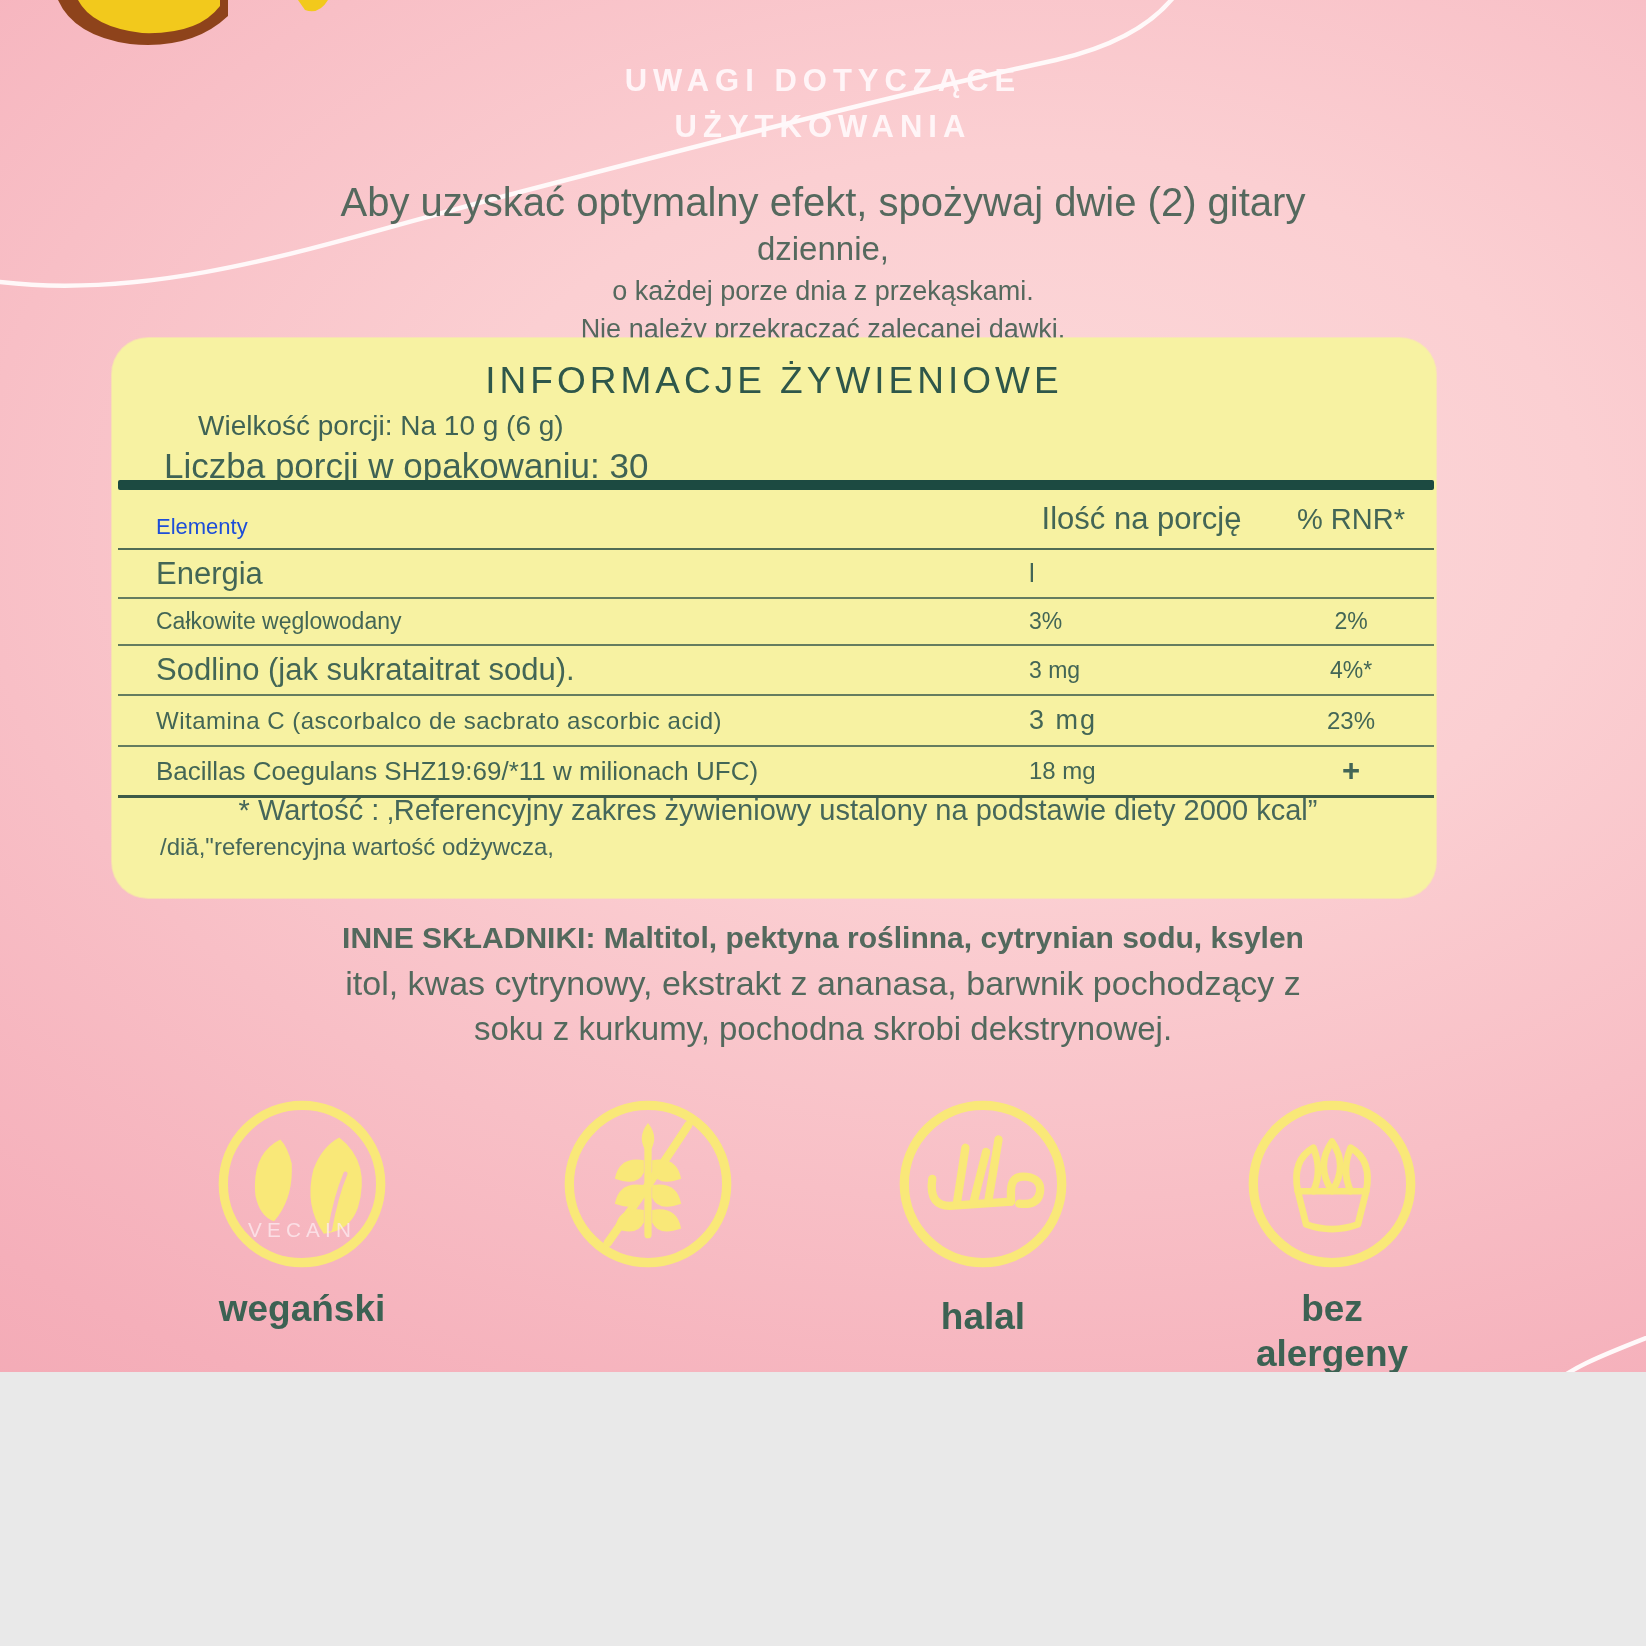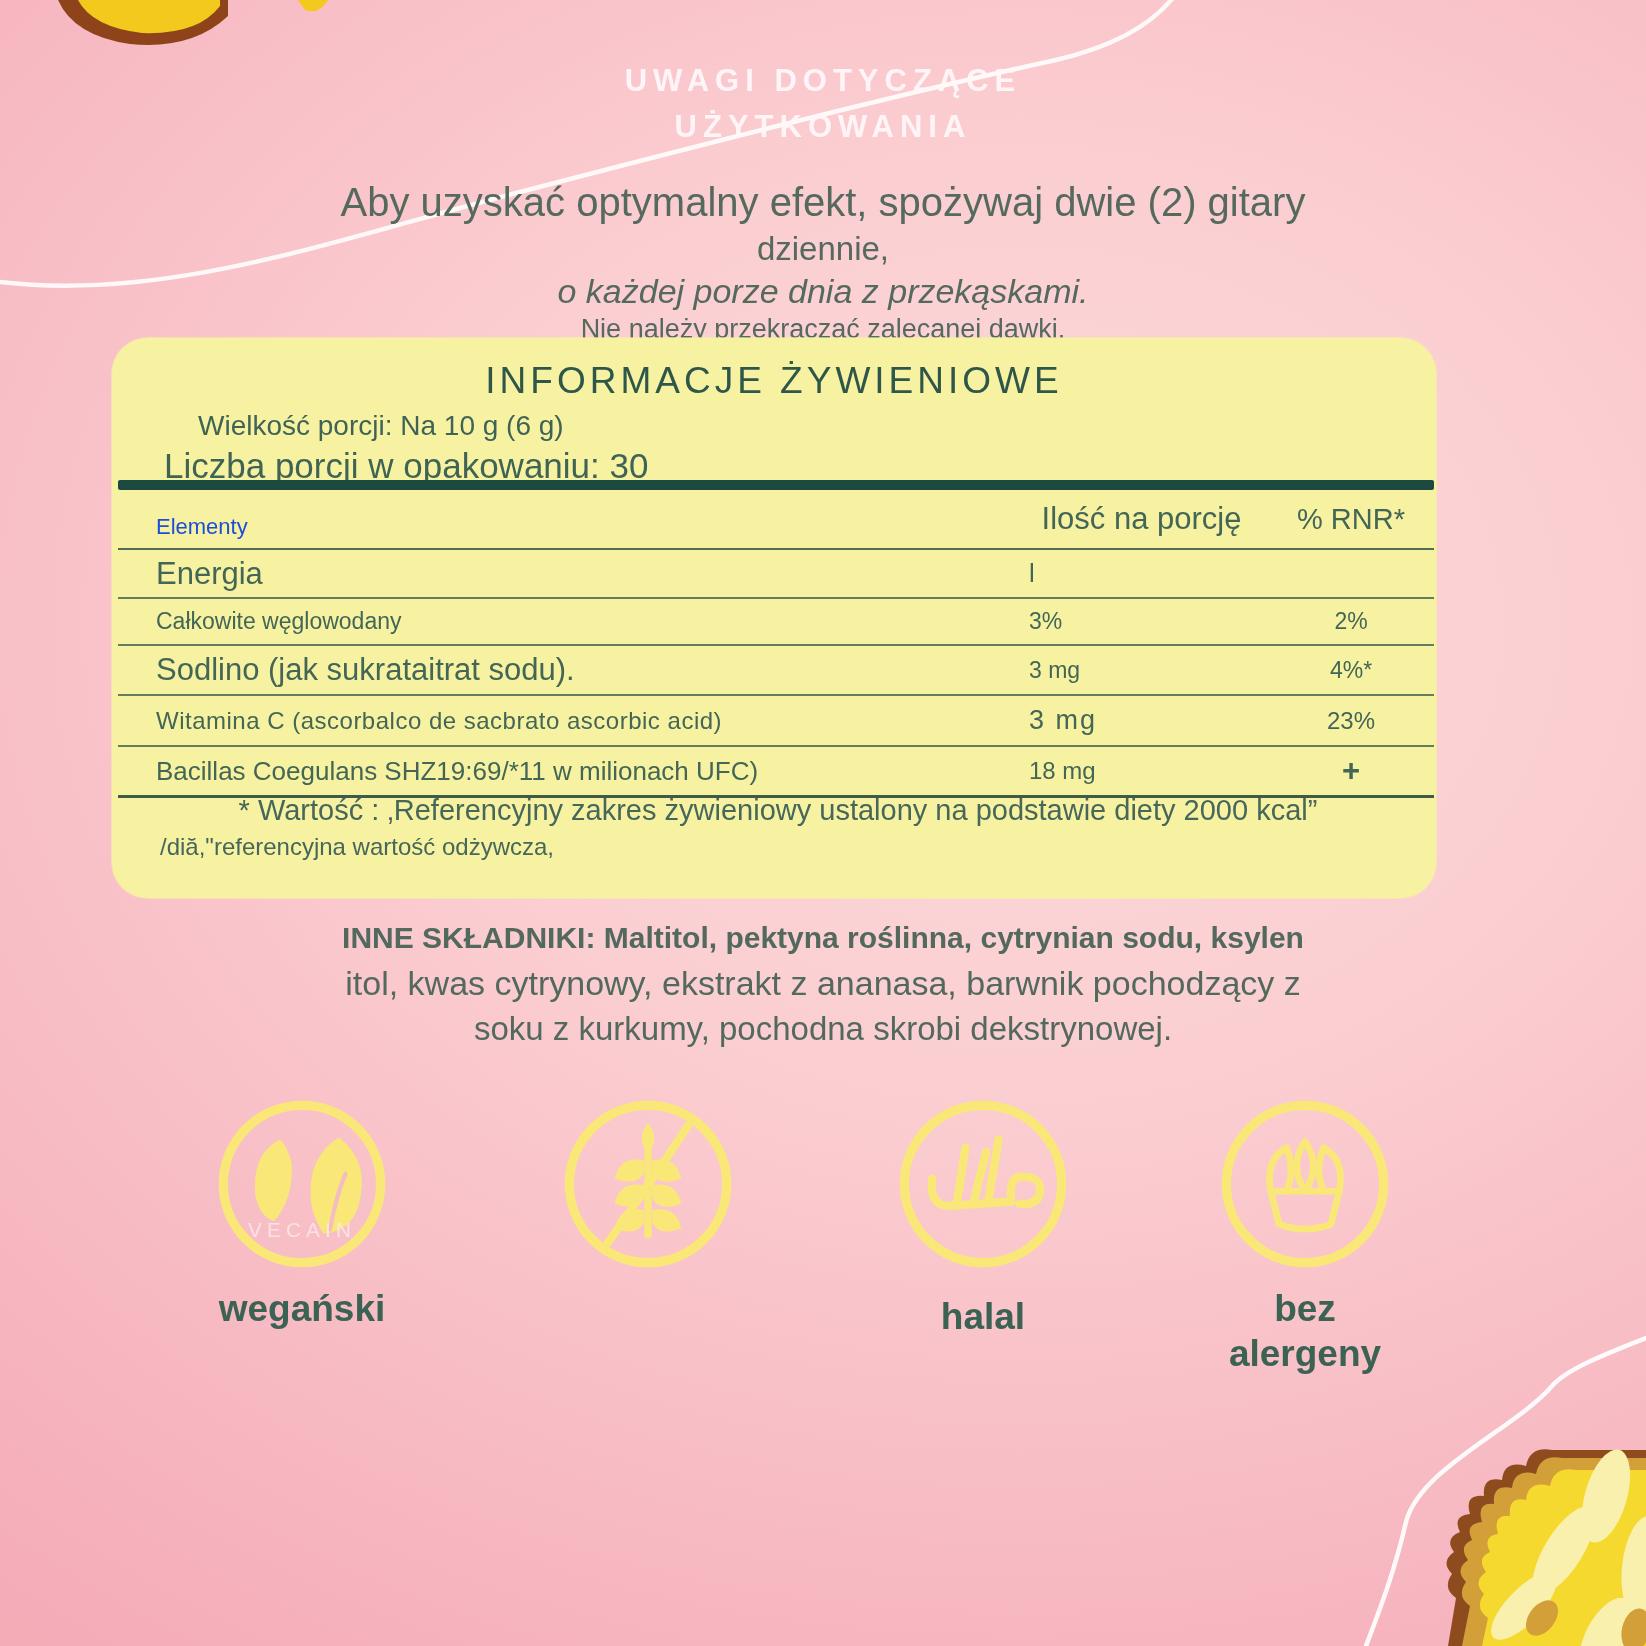--- a/index.html
+++ b/index.html
@@ -1,35 +1,35 @@
 <!DOCTYPE html>
 <html><head>
 <meta charset="utf-8">
 <style>
   html,body{margin:0;padding:0;background:#e9e9e9;}
   #canvas{
-    position:relative;width:1646px;height:1646px;overflow:hidden;
+    position:relative;width:1646px;height:1372px;overflow:hidden;
     font-family:"Liberation Sans","DejaVu Sans",sans-serif;
     background:
       radial-gradient(115% 90% at 62% 38%, #fcd9da 0%, #fbcfd2 30%, #f8bfc6 55%, #f5afba 80%, #f2a6b2 100%);
   }
   svg{display:block}
   .abs{position:absolute;}
 
   
   .usage-header{
     left:0;right:0;top:58px;text-align:center;
     color:rgba(255,248,250,.93);font-weight:700;font-size:31px;
     letter-spacing:6px;line-height:46px;
   }
   
   .usage-text{left:0;right:0;top:178px;text-align:center;color:#55695e;}
   .usage-text .u1{font-size:40px;line-height:48px;}
   .usage-text .u2{font-size:33px;line-height:46px;}
-  .usage-text .u3{font-size:34px;line-height:38px;font-style:italic;}
+  .usage-text .u3{font-size:27px;line-height:38px;}
   .usage-text .u4{font-size:27px;line-height:38px;}
 
   
   .panel{
     left:112px;top:338px;width:1324px;height:560px;
     background:#f7f2a2;border-radius:36px;
     box-shadow:0 0 0 1px rgba(247,242,162,.6);
   }
   .panel-title{
     position:absolute;left:0;right:0;top:22px;text-align:center;
@@ -75,21 +75,21 @@
   
   .badge{position:absolute;top:1096px;width:280px;text-align:center;}
   .badge-icon{margin:0 auto;width:176px;height:176px;}
   .badge-label{
     margin-top:14px;color:#3c6253;font-weight:700;font-size:37px;
     line-height:45px;white-space:pre-line;
   }
   .badge.b0{left:162px;}
   .badge.b1{left:508px;}
   .badge.b2{left:843px;}
-  .badge.b3{left:1165px;}
+  .badge.b3{left:1192px;}
   .badge.b2 .badge-label{margin-top:22px;}
 </style>
 </head>
 <body>
 
 <div id="canvas">
 
   <svg class="abs" style="left:30px;top:0;" width="320" height="60" viewBox="0 0 320 60">
     <path d="M28,0 Q44,36 100,44 Q162,50 198,16 L198,0 Z" fill="#8e431b"></path>
     <path d="M48,0 Q62,27 112,33 Q168,35 190,6 L190,0 Z" fill="#f2c91c"></path>

